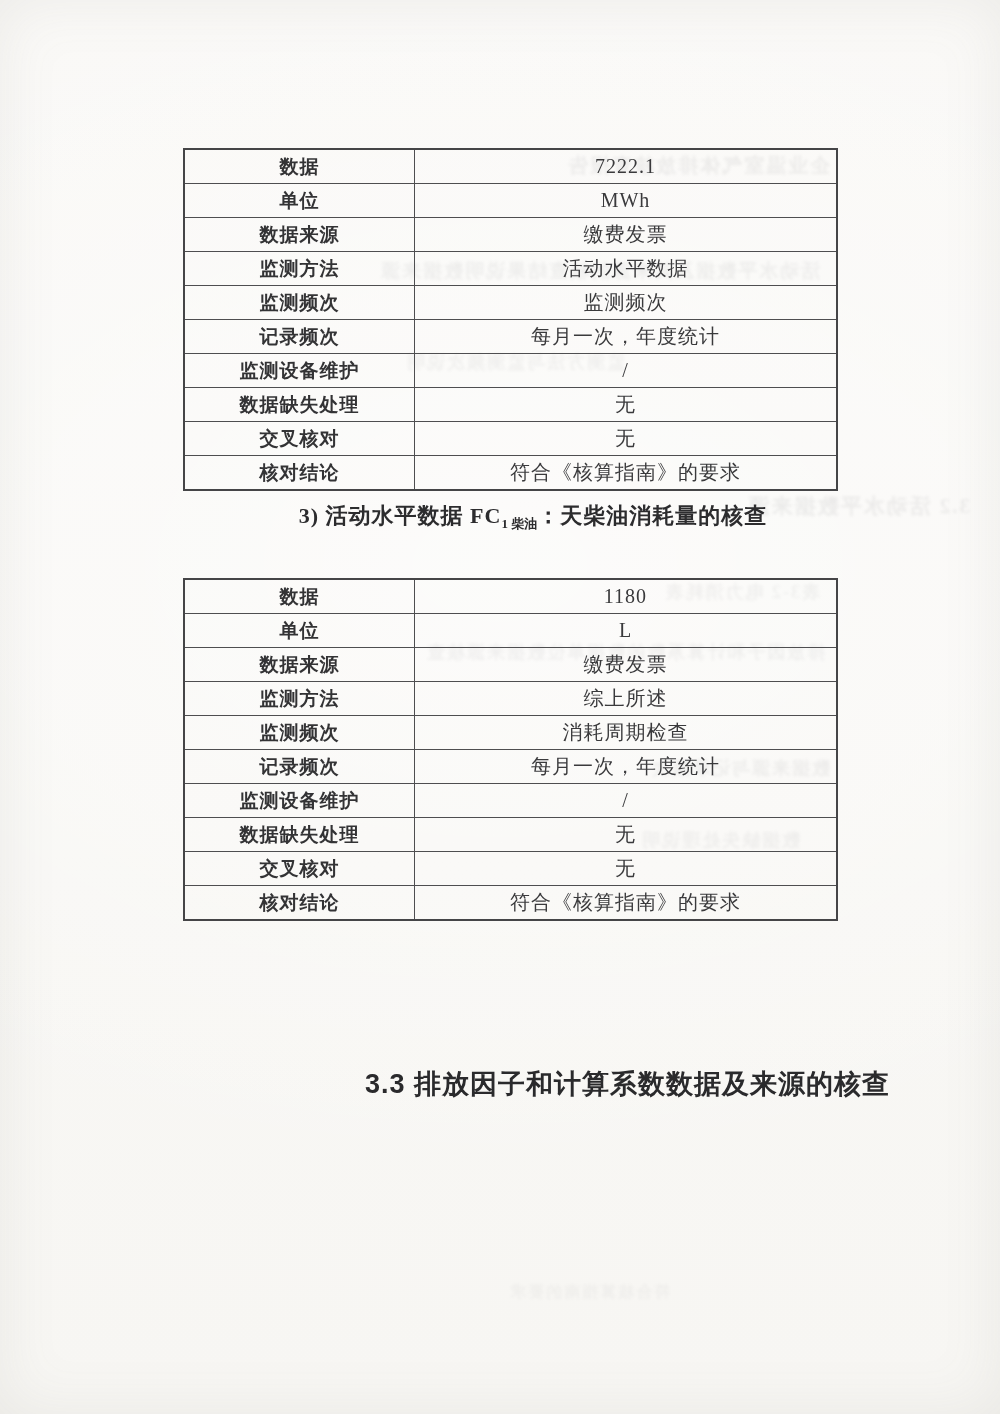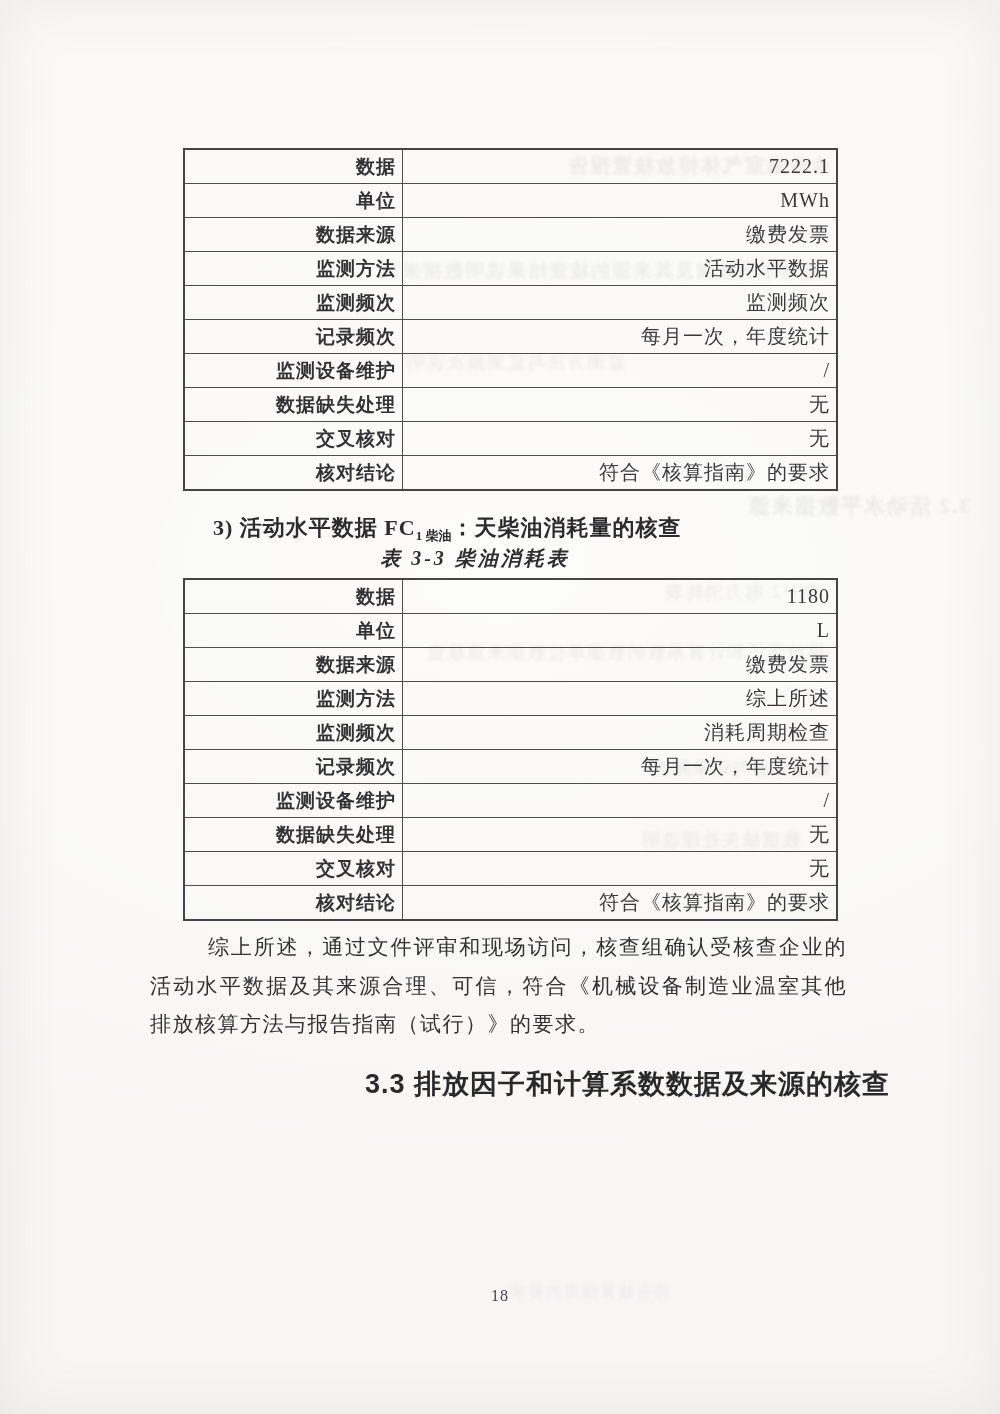--- a/index.html
+++ b/index.html
@@ -23,22 +23,22 @@
   table.vtable{
     position:absolute;left:183px;width:655px;
     border-collapse:collapse;table-layout:fixed;
     background:transparent;
   }
   table.t1{top:148px;}
   table.t2{top:578px;}
   table.vtable td{
     border:1px solid #4e4e50;
     height:33px;
-    padding:0 6px;
-    text-align:right;
+    padding:0 12px;
+    text-align:center;
     vertical-align:middle;
     overflow:hidden;
     white-space:nowrap;
   }
   table.vtable{border:2px solid #454547;}
   td.lbl{
     width:205px;
     font-family:"Liberation Sans","DejaVu Sans",sans-serif;
     font-weight:bold;
     font-size:19px;
@@ -47,23 +47,23 @@
   }
   td.val{
     font-size:20px;
     color:#3a3a3c;
     letter-spacing:1px;
     margin-left:48px;
   }
 
   
   .h-sub{
-    position:absolute;left:213px;top:512px;width:640px;
+    position:absolute;left:213px;top:500px;width:640px;
     font-size:22px;font-weight:bold;color:#2c2c2e;
-    line-height:32px;letter-spacing:1px;
+    line-height:32px;letter-spacing:1px;text-align:center;
   }
   .h-sub sub{font-size:13px;letter-spacing:0;}
   .tbl-title{
     position:absolute;left:183px;top:545px;width:584px;
     text-align:center;
     font-size:20px;font-weight:bold;font-style:italic;
     letter-spacing:3px;color:#2e2e30;
   }
   .para{
     position:absolute;left:150px;width:697px;
@@ -163,21 +163,20 @@
           <td class="lbl">核对结论</td>
           <td class="val">符合《核算指南》的要求</td>
         </tr>
   </tbody>
     </table>
 
   <div class="h-sub">
     <span>3) 活动水平数据 FC</span><sub>1 柴油</sub><span>：天柴油消耗量的核查</span>
   </div>
 
-  <div class="tbl-title">表 3-3  柴油消耗表</div>
 
   <table class="vtable t2">
     <tbody>
         <tr>
           <td class="lbl">数据</td>
           <td class="val">1180</td>
         </tr>
     <tr>
           <td class="lbl">单位</td>
           <td class="val">L</td>
@@ -210,20 +209,18 @@
           <td class="lbl">交叉核对</td>
           <td class="val">无</td>
         </tr>
     <tr>
           <td class="lbl">核对结论</td>
           <td class="val">符合《核算指南》的要求</td>
         </tr>
   </tbody>
     </table>
 
-  <div class="para p1">综上所述，通过文件评审和现场访问，核查组确认受核查企业的活动水平数据及其来源合理、可信，符合《机械设备制造业温室其他排放核算方法与报告指南（试行）》的要求。</div>
 
   <div class="h-33">3.3 排放因子和计算系数数据及来源的核查</div>
 
 
-  <div class="pagenum">18</div>
 
 </div>
 
 </body></html>

